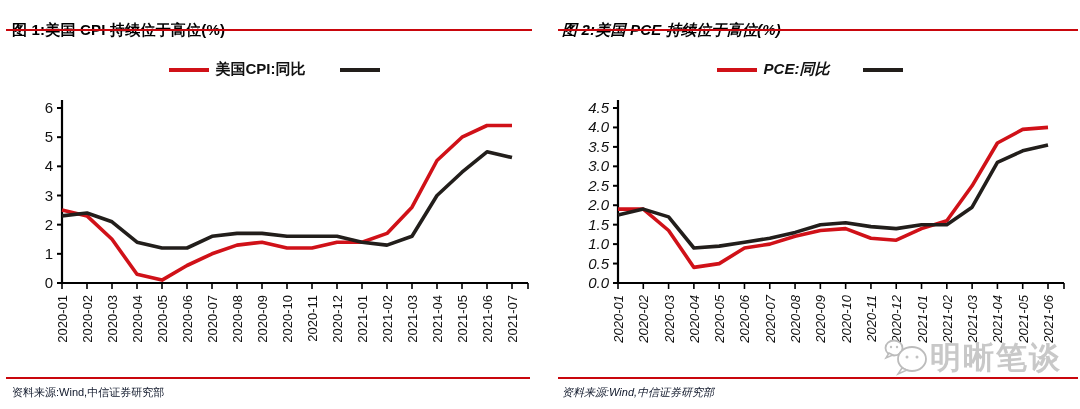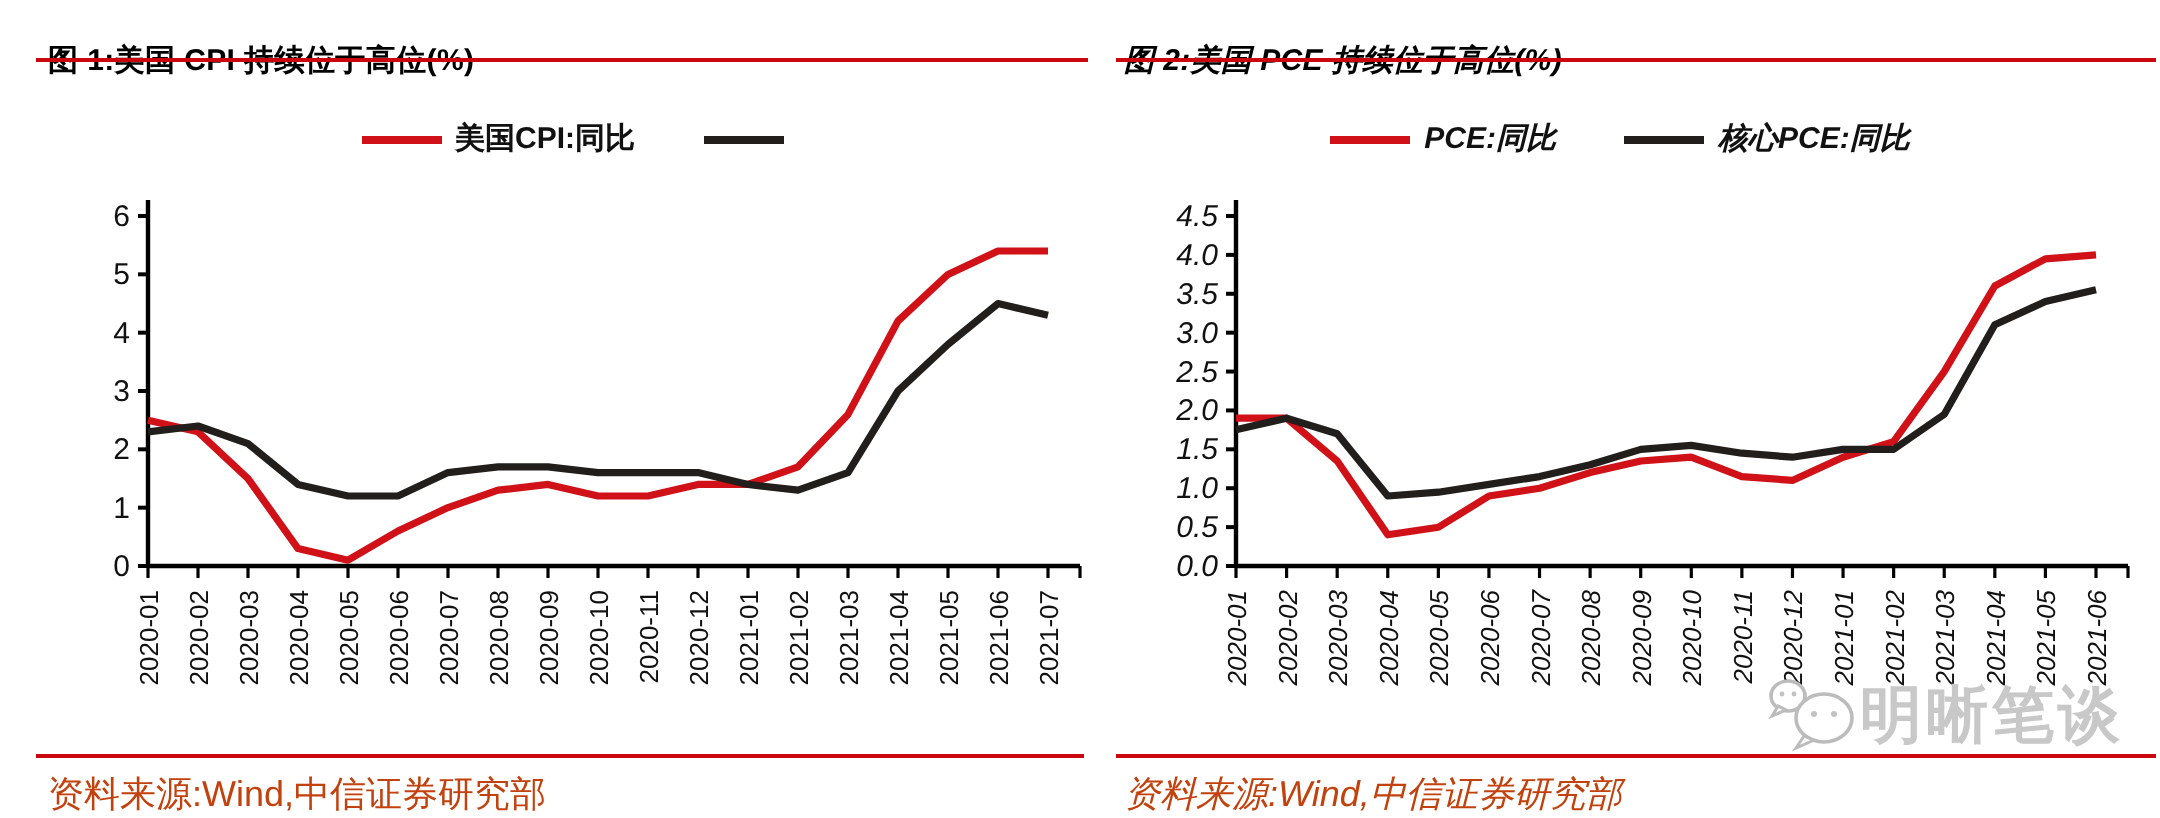--- a/index.html
+++ b/index.html
@@ -1,35 +1,35 @@
 <!DOCTYPE html>
 <html><head>
 <meta charset="utf-8">
 <style>
   html,body{margin:0;padding:0;background:#ffffff;}
   body{font-family:"Liberation Sans","DejaVu Sans",sans-serif;}
   #stage{position:relative;width:1080px;height:409px;background:#ffffff;overflow:hidden;}
   .panel{position:absolute;top:0;width:540px;height:409px;}
-  #panel-left{left:16px;padding-left:16px;}
+  #panel-left{left:4px;padding-left:16px;}
   #panel-right{left:540px;font-style:italic;}
   .fig-title{position:absolute;top:6px;font-size:15px;font-weight:700;color:#000;letter-spacing:.2px;white-space:nowrap;}
   #panel-left .fig-title{left:8px;}
   #panel-right .fig-title{left:22px;}
   .title-rule{position:absolute;top:29px;height:2px;background:#c9070d;}
   #panel-left .title-rule{left:2px;width:526px;}
   #panel-right .title-rule{left:18px;width:520px;}
   .legend{position:absolute;top:60px;left:0;width:540px;display:flex;justify-content:center;align-items:center;gap:34px;}
   .legend-item{display:flex;align-items:center;gap:7px;}
   .legend-swatch{display:inline-block;width:40px;height:4px;}
   .legend-label{font-size:15px;font-weight:600;color:#111;white-space:nowrap;}
   svg.chart{position:absolute;left:0;top:95px;width:540px;height:272px;}
   .src-rule{position:absolute;top:377px;height:1.6px;background:#c9070d;}
   #panel-left .src-rule{left:2px;width:524px;}
   #panel-right .src-rule{left:18px;width:520px;}
-  .src-text{position:absolute;top:385px;font-size:18px;color:#c2410c;white-space:nowrap;}
+  .src-text{position:absolute;top:385px;font-size:11px;color:#0f172a;white-space:nowrap;}
   #panel-left .src-text{left:8px;}
   #panel-right .src-text{left:22px;}
   #watermark{position:absolute;left:884px;top:337px;display:flex;align-items:flex-start;gap:0;z-index:6;pointer-events:none;}
   #watermark .wm-text{font-size:31px;font-weight:700;color:#c8c8c8;letter-spacing:2px;white-space:nowrap;
     text-shadow:0 0 1px #ffffff;}
 </style>
 </head>
 <body>
 
 <div id="stage">
@@ -112,21 +112,20 @@
   <section class="panel" id="panel-right">
     <h3 class="fig-title">图 2:美国 PCE 持续位于高位(%)</h3>
     <div class="title-rule"></div>
     <div class="legend">
       <span class="legend-item">
         <span class="legend-swatch" style="background:#d01118"></span>
         <span class="legend-label">PCE:同比</span>
       </span>
       <span class="legend-item">
         <span class="legend-swatch" style="background:#221e1b"></span>
-        <span class="legend-label">核心PCE:同比</span>
       </span>
     </div>
     <svg class="chart" viewBox="0 0 540 272">
         <line x1="78" y1="5" x2="78" y2="188" stroke="#000" stroke-width="2.2"></line>
         <line x1="78" y1="188" x2="524" y2="188" stroke="#000" stroke-width="2.2"></line>
         <line x1="73" y1="188" x2="78" y2="188" stroke="#000" stroke-width="2"></line>
         <text x="69" y="193" text-anchor="end" font-size="15" fill="#111">0.0</text>
         <line x1="73" y1="168.55555555555554" x2="78" y2="168.55555555555554" stroke="#000" stroke-width="2"></line>
         <text x="69" y="173.55555555555554" text-anchor="end" font-size="15" fill="#111">0.5</text>
         <line x1="73" y1="149.11111111111111" x2="78" y2="149.11111111111111" stroke="#000" stroke-width="2"></line>

